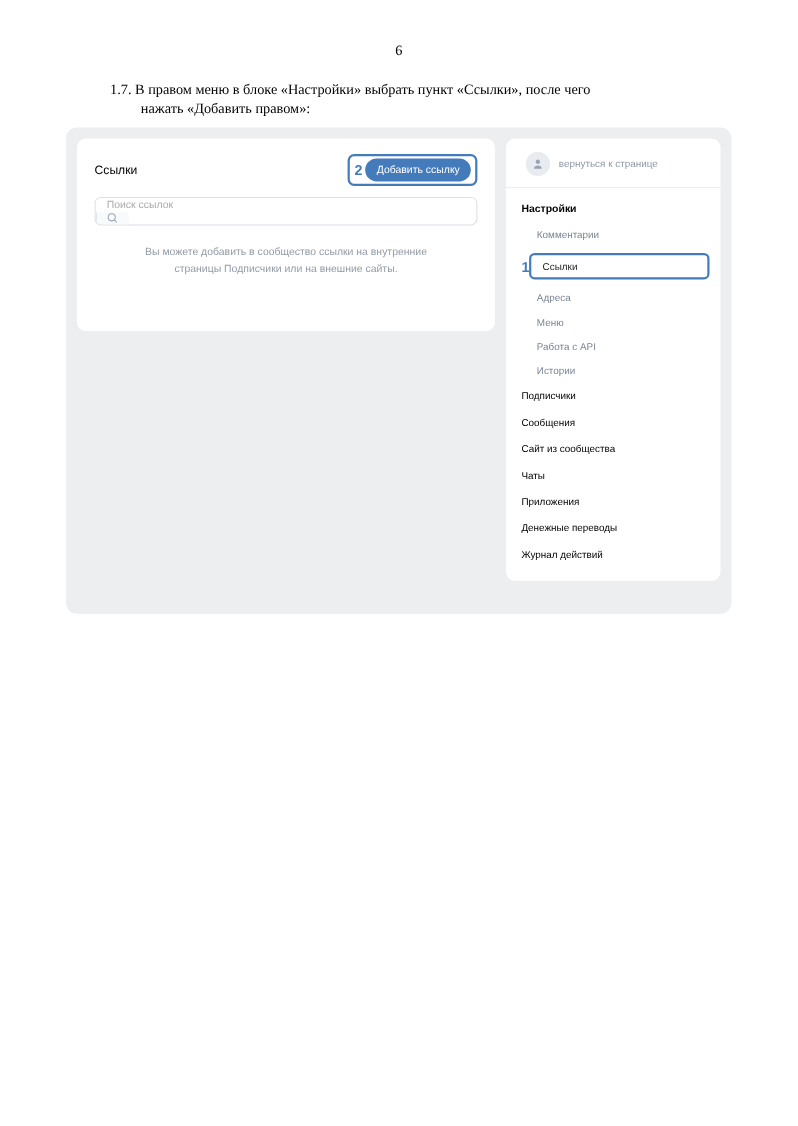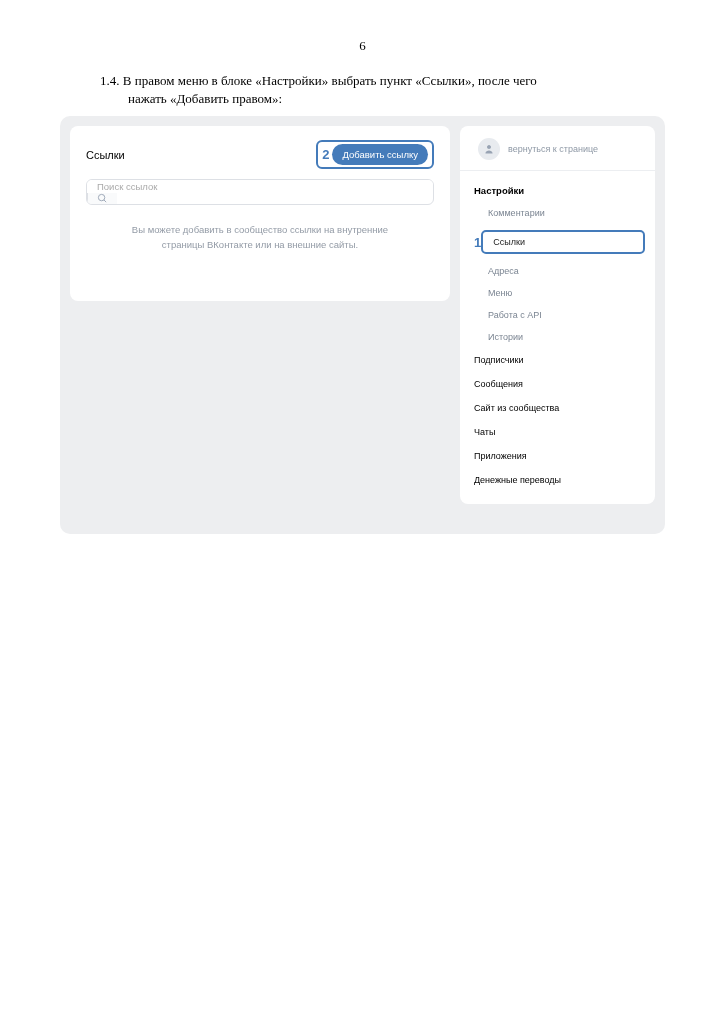--- a/index.html
+++ b/index.html
@@ -172,21 +172,21 @@
       color: #000;
       padding: 7px 14px;
     }
   </style>
 </head>
 <body>
 
 <div class="page-number">6</div>
 
 <div class="instruction">
-  <div>1.4. В правом меню в блоке «Настройки» выбрать пункт «Ссылки», после чего</div>
+  <div>1.7. В правом меню в блоке «Настройки» выбрать пункт «Ссылки», после чего</div>
   <div class="line2">нажать «Добавить правом»:</div>
 </div>
 
 <div class="screenshot-wrapper">
 
   <div class="main-panel">
     <div class="main-header">
       <div class="main-title">Ссылки</div>
       <div class="callout-wrap">
         <span class="callout-num">2</span>
@@ -199,21 +199,21 @@
       <div class="search-icon-box">
         <svg viewBox="0 0 24 24" fill="none" stroke-width="2">
           <circle cx="10" cy="10" r="7"></circle>
           <line x1="20" y1="20" x2="15" y2="15"></line>
         </svg>
       </div>
     </div>
 
     <div class="help-text">
       <div>Вы можете добавить в сообщество ссылки на внутренние</div>
-      <div>страницы ВКонтакте или на внешние сайты.</div>
+      <div>страницы Подписчики или на внешние сайты.</div>
     </div>
   </div>
 
   <div class="sidebar">
     <div class="back-row">
       <div class="back-avatar">
         <svg viewBox="0 0 24 24">
           <path d="M12 12c2 0 4-2 4-4s-2-4-4-4-4 2-4 4 2 4 4 4zm-7 8c0-3 4-5 7-5s7 2 7 5v1H5v-1z"></path>
         </svg>
       </div>
@@ -232,15 +232,16 @@
     <div class="sub-item">Меню</div>
     <div class="sub-item">Работа с API</div>
     <div class="sub-item">Истории</div>
 
     <div class="menu-item">Подписчики</div>
     <div class="menu-item">Сообщения</div>
     <div class="menu-item">Сайт из сообщества</div>
     <div class="menu-item">Чаты</div>
     <div class="menu-item">Приложения</div>
     <div class="menu-item">Денежные переводы</div>
+    <div class="menu-item">Журнал действий</div>
   </div>
 
 </div>
 
 </body></html>

